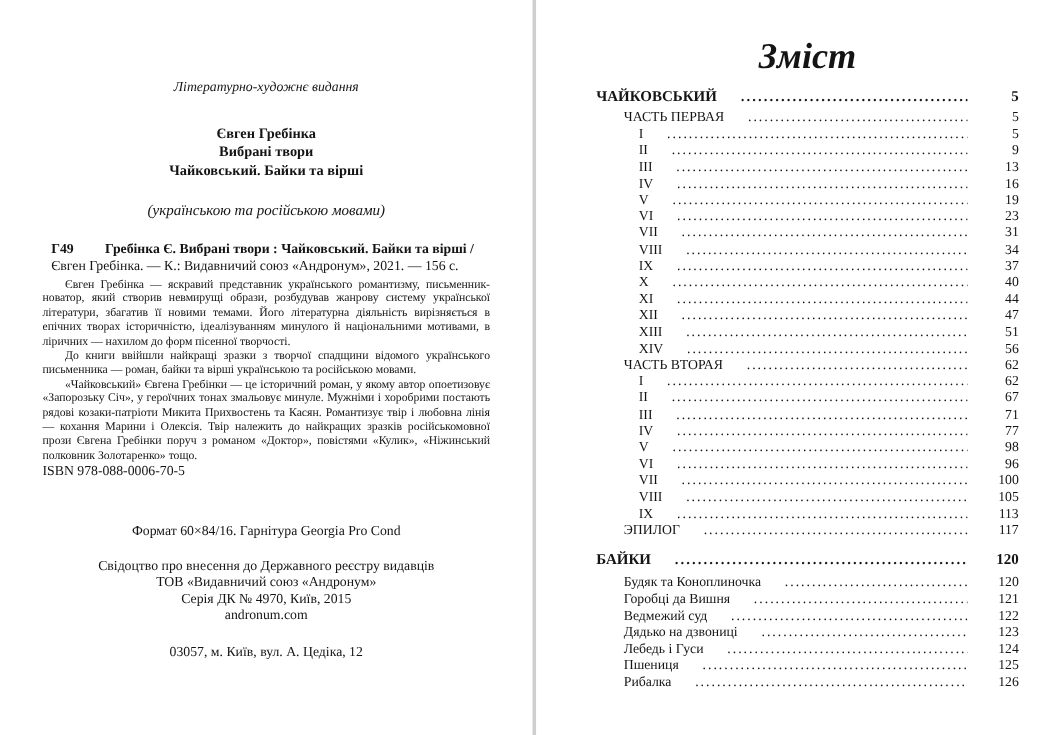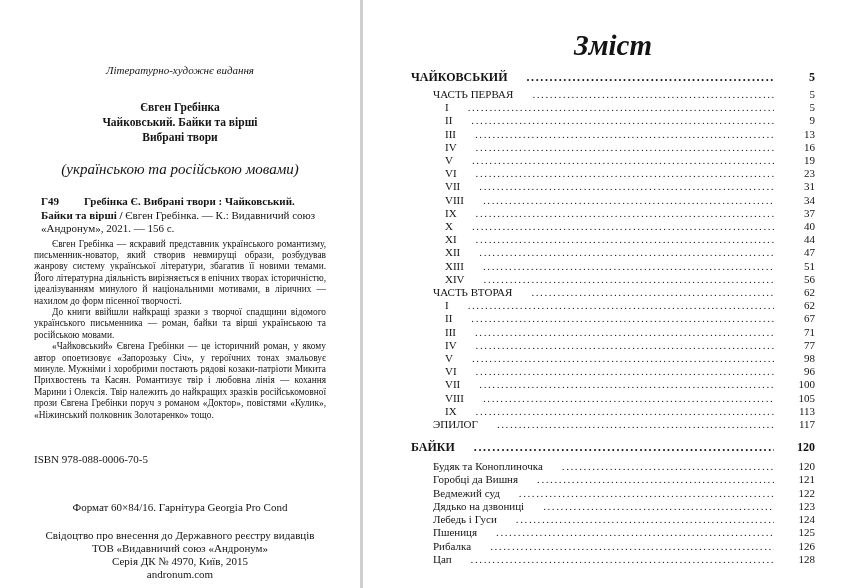--- a/index.html
+++ b/index.html
@@ -5,30 +5,30 @@
   html,body { margin:0; padding:0; background:#ffffff; }
   body {
     width:845px; height:588px; overflow:hidden;
     font-family:"Liberation Serif", serif; color:#141414;
     -webkit-font-smoothing:antialiased;
   }
   .spread { display:flex; width:845px; height:588px; background:#fff; }
   .page { background:#fff; box-sizing:border-box; overflow:hidden; }
 
   
-  .page-left { width:360px; padding:64px 34px 0 34px; }
+  .page-left { width:426px; padding:64px 34px 0 34px; }
   .edition-note { text-align:center; font-style:italic; font-size:11px; margin:0 0 24px 0; }
   .title-block { text-align:center; font-weight:bold; font-size:11.5px; line-height:15px; }
-  .language-note { text-align:center; font-style:italic; font-size:15px; margin:16px 0 0 0; }
+  .language-note { text-align:center; font-style:italic; font-size:12px; margin:16px 0 0 0; }
   .catalog { margin:17px 0 0 7px; font-size:11px; line-height:13.5px; }
   .catalog .code { display:inline-block; width:43px; font-weight:bold; }
   .cat-bold { font-weight:bold;margin-top:44px; }
   .annotation { margin-top:3px; }
   .annotation p { font-size:9.4px; line-height:11.4px; text-align:justify; text-indent:18px; margin:0; }
-  .isbn-mid { font-size:11px; margin-top:32px; }
+  .isbn-mid { font-size:11px; }
   .format-line { text-align:center; font-size:11px; margin-top:36px; }
   .centered-block { text-align:center; font-size:11px; line-height:13px; }
   .publisher-block { margin-top:16px; }
   .print-block { margin-top:17px; }
 
   
   .divider { width:3px; background:#cfcfcf; }
 
   
   .page-right { flex:1; padding:28px 30px 12px 48px; }
@@ -50,22 +50,22 @@
 </head>
 <body>
 
 <div class="spread">
 
   <div class="page page-left">
     <div class="edition-note">Літературно-художнє видання</div>
 
     <div class="title-block">
       <div>Євген Гребінка</div>
+      <div>Вибрані твори</div>
       <div>Чайковський. Байки та вірші</div>
-      <div>Вибрані твори</div>
     </div>
 
     <div class="language-note">(українською та російською мовами)</div>
 
     <p class="catalog"><span class="code">Г49</span><span class="cat-bold">Гребінка Є. Вибрані твори : Чайковський. Байки та вірші /</span>
       <span>Євген Гребінка. — К.: Видавничий союз «Андронум», 2021. — 156 с.</span></p>
 
     <div class="annotation">
       <p>Євген Гребінка — яскравий представник українського романтизму, письменник-новатор, який створив невмирущі образи, розбудував жанрову систему української літератури, збагатив її новими темами. Його літературна діяльність вирізняється в епічних творах історичністю, ідеалізуванням минулого й національними мотивами, в ліричних — нахилом до форм пісенної творчості.</p>
       <p>До книги ввійшли найкращі зразки з творчої спадщини відомого українського письменника — роман, байки та вірші українською та російською мовами.</p>
@@ -262,21 +262,16 @@
         <div class="toc-row lvl1">
           <span class="toc-label">Пшениця</span>
           <span class="toc-dots"></span>
           <span class="toc-page">125</span>
         </div>
         <div class="toc-row lvl1">
           <span class="toc-label">Рибалка</span>
           <span class="toc-dots"></span>
           <span class="toc-page">126</span>
         </div>
-        <div class="toc-row lvl1">
-          <span class="toc-label">Цап</span>
-          <span class="toc-dots"></span>
-          <span class="toc-page">128</span>
-        </div>
       </div>
   </div>
 
 </div>
 
 </body></html>

